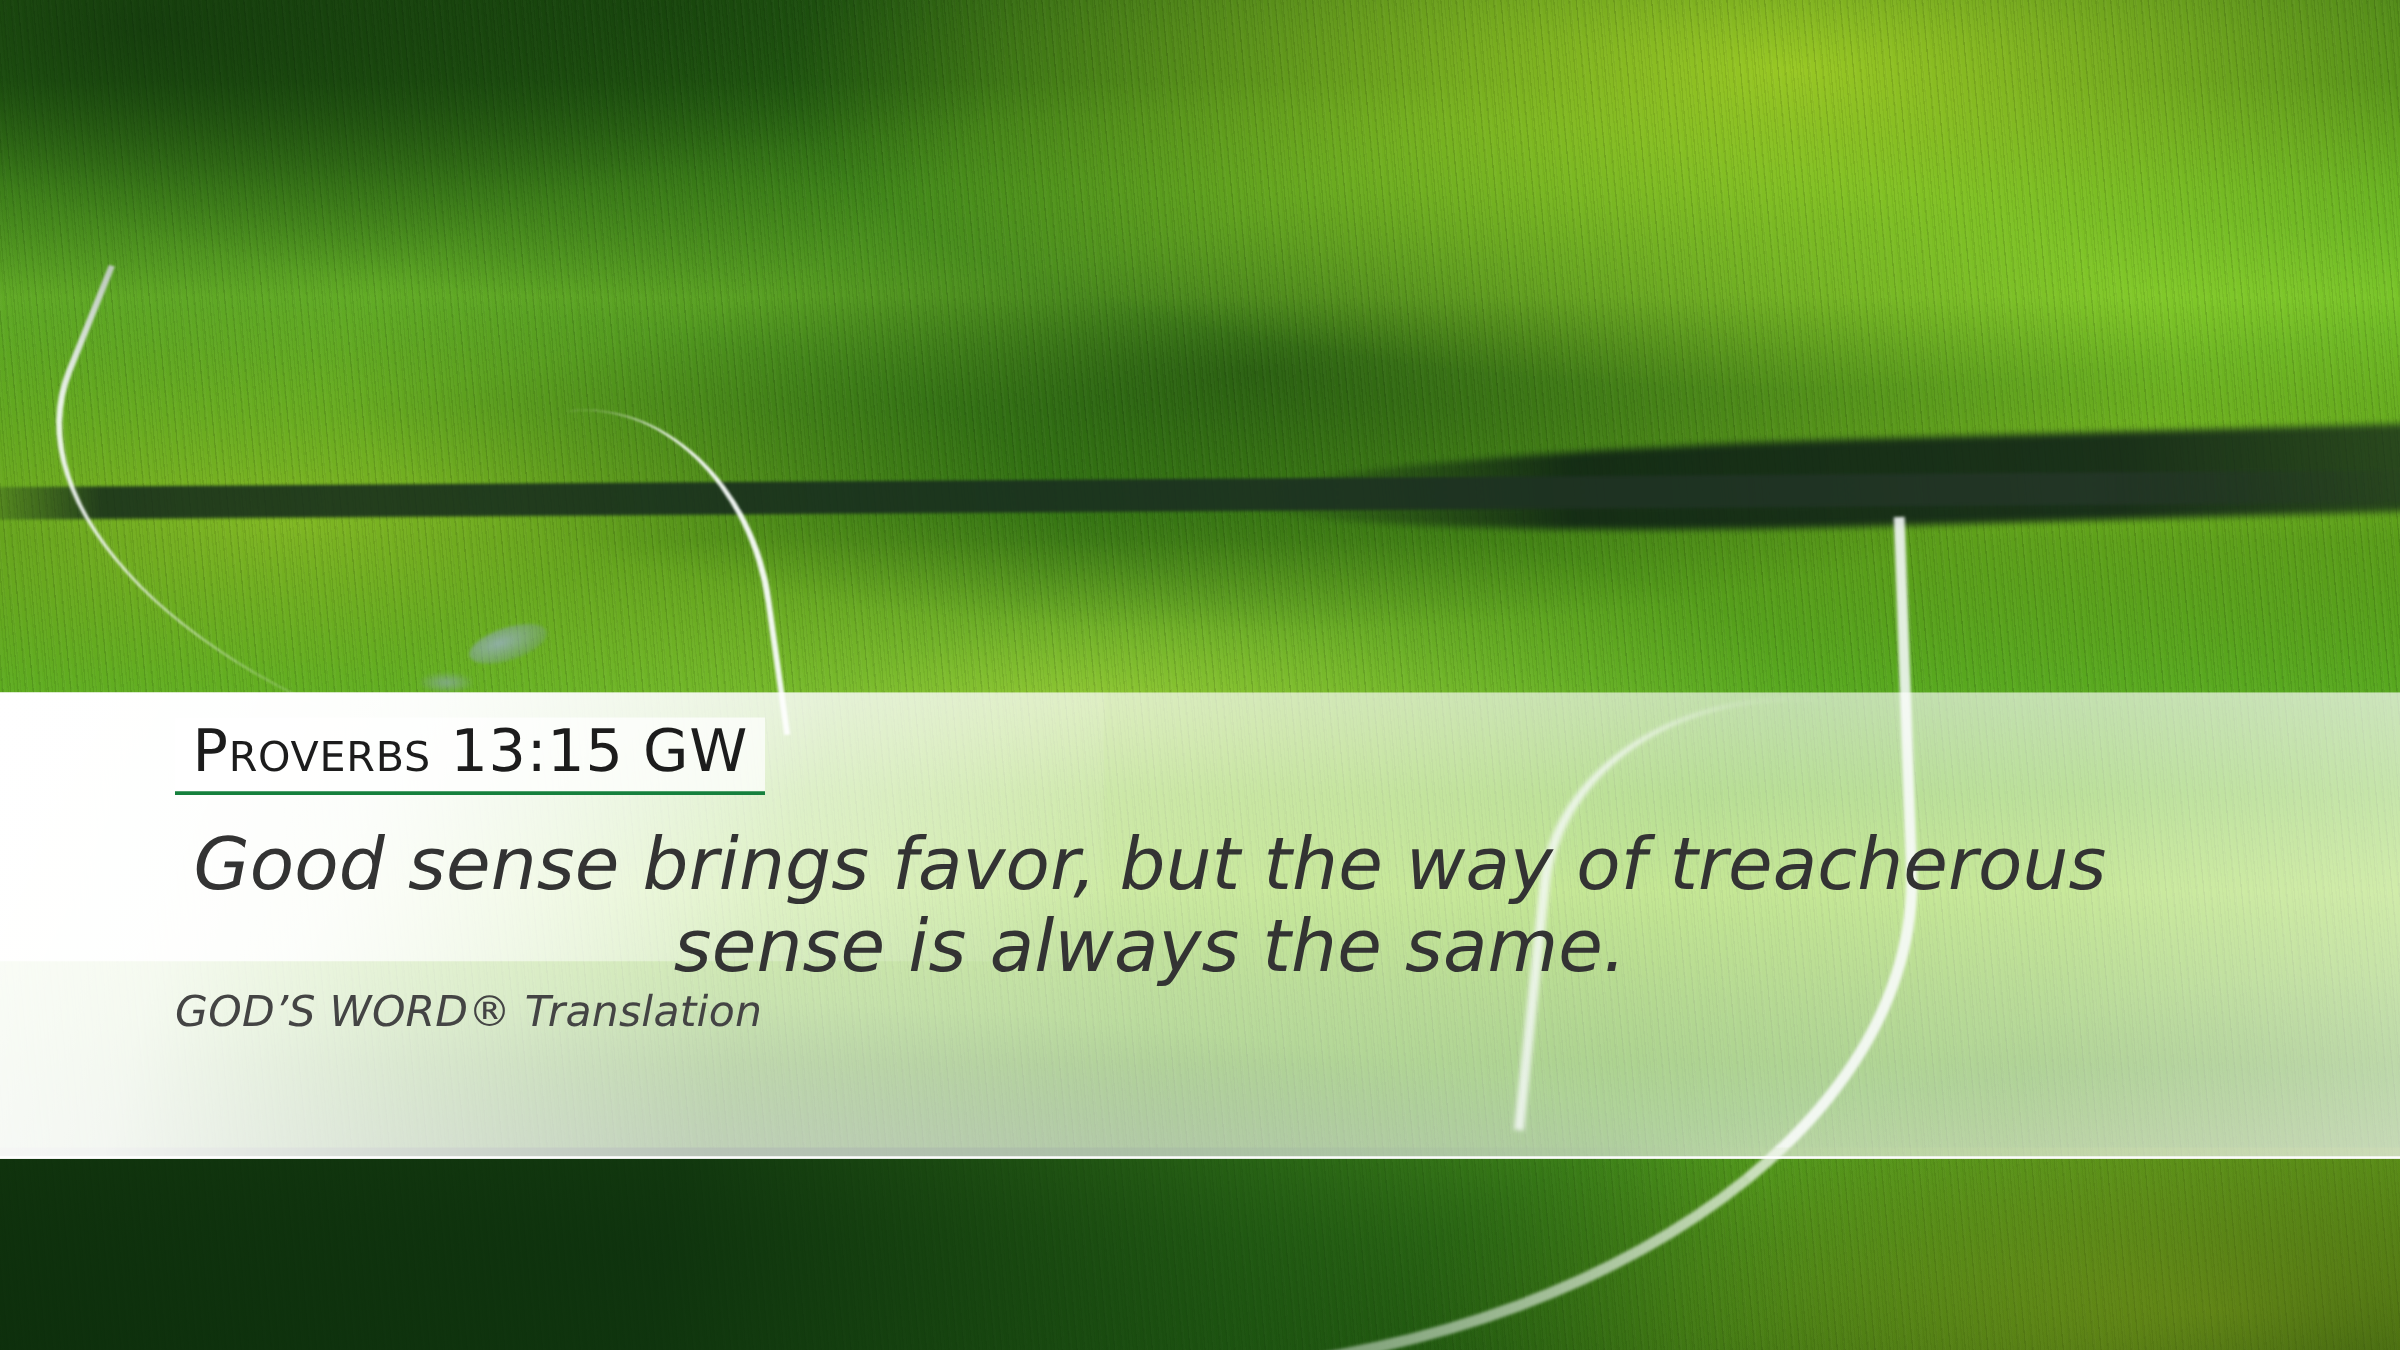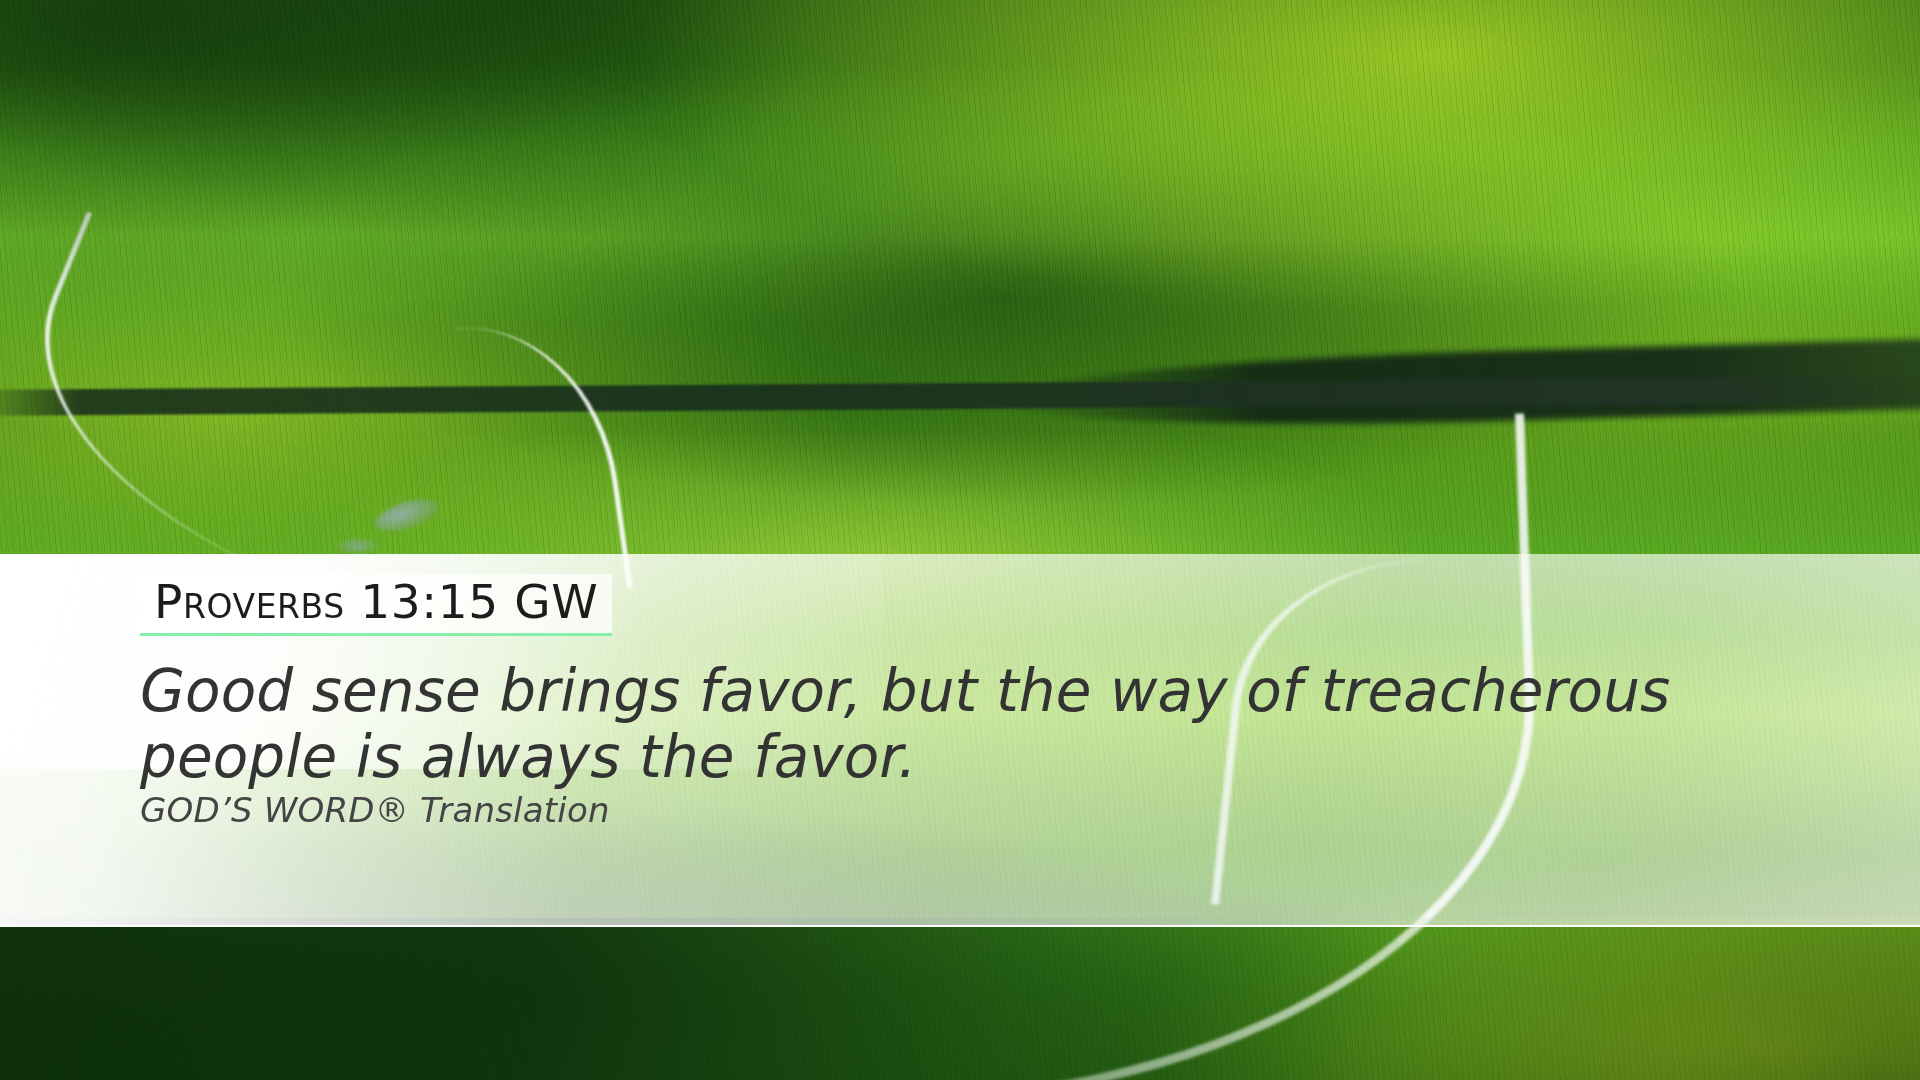--- a/index.html
+++ b/index.html
@@ -198,34 +198,35 @@
     display:inline-block;
     font-family:"DejaVu Sans","Liberation Sans",sans-serif;
     font-variant:small-caps;
     font-weight:400;
     font-size:47px;
     line-height:1.06;
     letter-spacing:0.6px;
     color:#1c1c1c;
     padding:3px 14px 6px 14px;
     background:rgba(255,255,255,0.72);
-    border-bottom:3px solid #86efac;
+    border-bottom:3px solid #15803d;
     white-space:nowrap;
   }
 
   .verse{
     margin-top:22px;
     font-family:"DejaVu Sans","Liberation Sans",sans-serif;
     font-style:italic;
     font-weight:300;
     font-size:58px;
     line-height:1.14;
     letter-spacing:0.1px;
     color:#333333;
     max-width:1560px;
+    text-align:center;
   }
 
   .attribution{
     font-family:"DejaVu Sans","Liberation Sans",sans-serif;
     font-style:italic;
     font-weight:300;
     font-size:34px;
     line-height:1.2;
     letter-spacing:0.2px;
     color:#444444;
@@ -256,20 +257,20 @@
   <div class="overlay">
     <div class="overlay-tl"></div>
   </div>
 
   <div class="content">
 
     <div class="reference">Proverbs 13:15 GW</div>
 
     <div class="verse">
       <div>Good sense brings favor, but the way of treacherous</div>
-      <div>people is always the favor.</div>
+      <div>sense is always the same.</div>
     </div>
 
     <div class="attribution">GOD’S WORD® Translation</div>
 
   </div>
 
 </div>
 
 </body></html>

